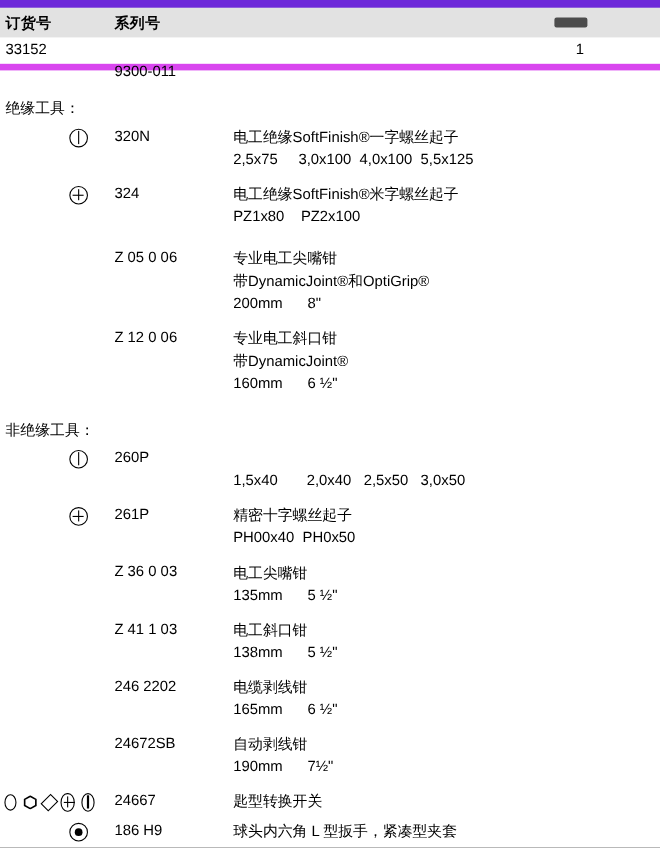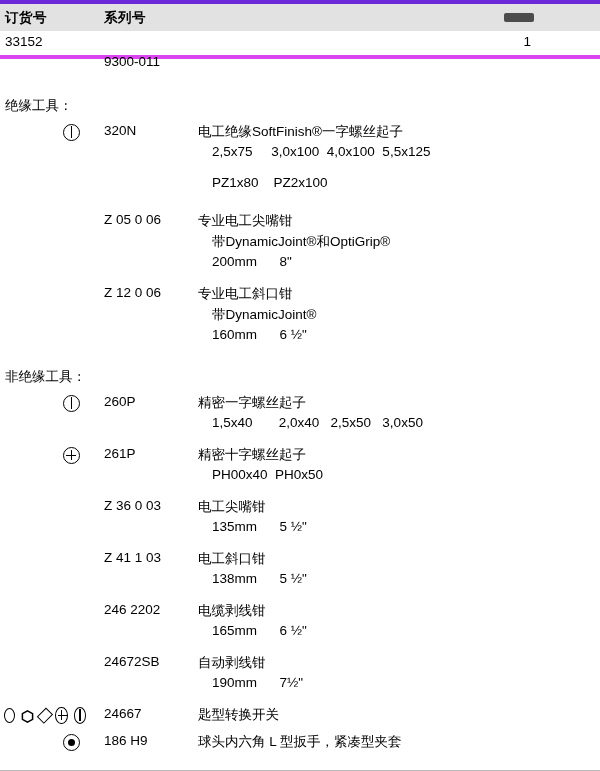--- a/index.html
+++ b/index.html
@@ -20,21 +20,21 @@
     height: 771px;
     position: relative;
     border-bottom: 1px solid #b9b9b9;
     box-sizing: border-box;
   }
   
   .hdr {
     position: relative;
     height: 27px;
     background: #e2e2e2;
-    border-top: 4px solid #6d28d9;
+    border-top: 7px solid #6d28d9;
   }
   .hdr .cell {
     position: absolute;
     top: 5px;
     font-size: 13.5px;
     font-weight: bold;
     letter-spacing: .5px;
   }
   .hdr .c1 { left: 5px; }
   .hdr .c2 { left: 104px; }
@@ -48,21 +48,21 @@
   .hdr .pictbox .pill {
     width: 30px;
     height: 9px;
     background: #4c4c4c;
     border-radius: 2px;
   }
   
   .orderrow {
     position: relative;
     height: 24px;
-    border-bottom: 4px solid #d946ef;
+    border-bottom: 6px solid #d946ef;
   }
   .orderrow .c1 {
     position: absolute;
     left: 5px; top: 3px;
     font-size: 13.5px;
   }
   .orderrow .c2 {
     position: absolute;
     left: 104px; top: 3px;
     font-size: 13.5px;
@@ -73,21 +73,21 @@
     right: 69px; top: 3px;
     font-size: 13.5px;
   }
   
   .body {
     position: relative;
     padding-top: 10px;
   }
   .section-title {
     font-size: 13.5px;
-    margin: 28px 0 8px 5px;
+    margin: 16px 0 8px 5px;
   }
   .row {
     position: relative;
     min-height: 21px;
   }
   .row .icons {
     position: absolute;
     left: 2px;
     top: 1px;
     width: 82px;
@@ -95,21 +95,21 @@
   }
   .row .code {
     position: absolute;
     left: 104px;
     top: 0px;
     font-size: 13.5px;
     white-space: nowrap;
   }
   .row .desc {
     position: absolute;
-    left: 198px;
+    left: 212px;
     top: 0px;
     font-size: 13.5px;
     white-space: nowrap;
     text-align: center;
   }
   .subline {
     position: relative;
     min-height: 21px;
   }
   .subline .desc {
@@ -226,20 +226,29 @@
           </div>
       </div>
       <div class="code">320N</div>
       <div class="desc">电工绝缘SoftFinish®一字螺丝起子</div>
     </div>
     <div class="subline">
       <div class="desc">2,5x75     3,0x100  4,0x100  5,5x125</div>
     </div>
     <div class="spacer10"></div>
 
+    <div class="row">
+      <div class="icons">
+        <div class="iconset right">
+            <span class="ico ico-cross"></span>
+          </div>
+      </div>
+      <div class="code">324</div>
+      <div class="desc">电工绝缘SoftFinish®米字螺丝起子</div>
+    </div>
     <div class="subline">
       <div class="desc">PZ1x80    PZ2x100</div>
     </div>
     <div class="spacer10"></div>
 
     <div class="spacer6"></div>
 
     <div class="row">
       <div class="code">Z 05 0 06</div>
       <div class="desc">专业电工尖嘴钳</div>
@@ -265,21 +274,20 @@
 
     <div class="section-title" style="margin-top:20px">非绝缘工具：</div>
 
     <div class="row">
       <div class="icons">
         <div class="iconset right">
             <span class="ico ico-slot"></span>
           </div>
       </div>
       <div class="code">260P</div>
-      <div class="desc">精密一字螺丝起子</div>
     </div>
     <div class="subline">
       <div class="desc">1,5x40       2,0x40   2,5x50   3,0x50</div>
     </div>
     <div class="spacer10"></div>
 
     <div class="row">
       <div class="icons">
         <div class="iconset right">
             <span class="ico ico-cross"></span>

